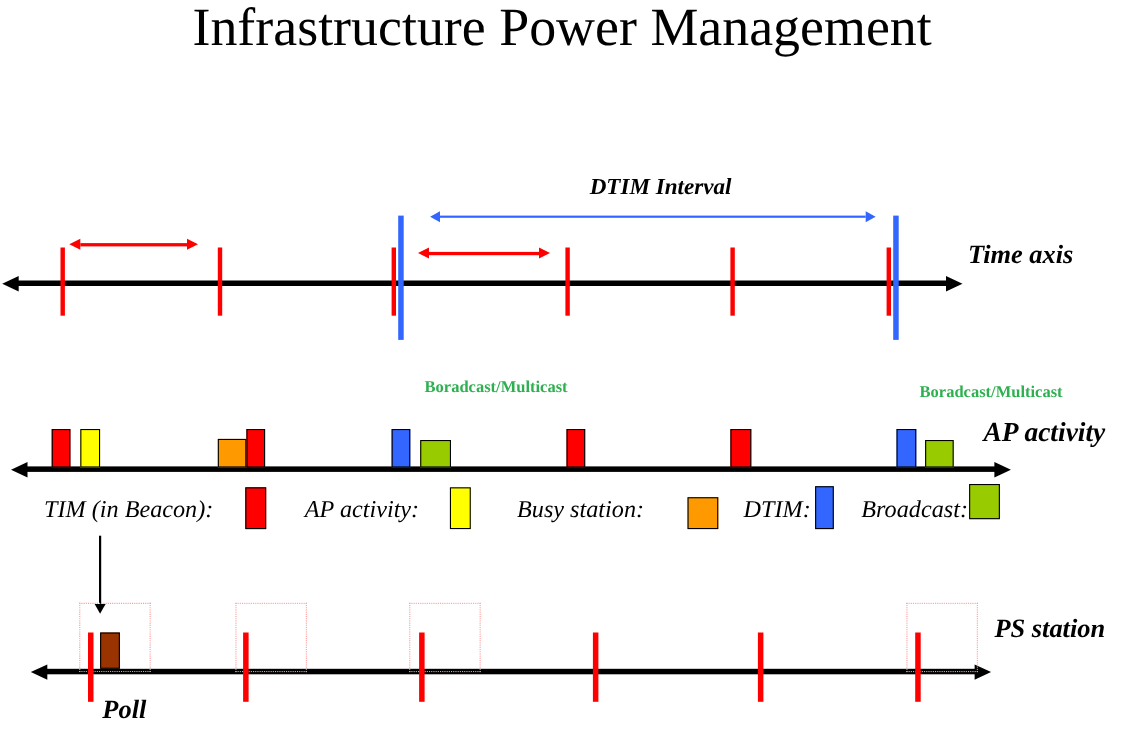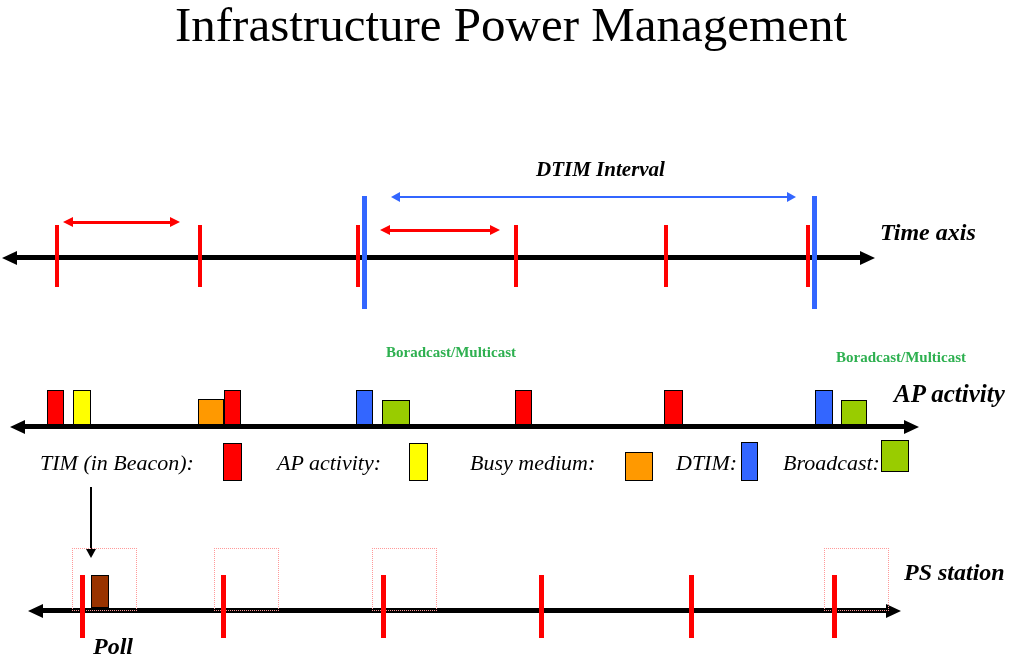--- a/index.html
+++ b/index.html
@@ -132,21 +132,21 @@
     <div class="lbl" id="ap-activity-lbl">AP activity</div>
   </div>
 
   <div class="sec" id="legend">
     <div class="lg" id="lg1-label">TIM (in Beacon):</div>
     <div class="swatch" id="lg1-swatch" style="background: rgb(255, 0, 0);"></div>
 
     <div class="lg" id="lg2-label">AP activity:</div>
     <div class="swatch" id="lg2-swatch" style="background: rgb(255, 255, 0);"></div>
 
-    <div class="lg" id="lg3-label">Busy medium:</div>
+    <div class="lg" id="lg3-label">Busy station:</div>
     <div class="swatch" id="lg3-swatch" style="background: rgb(255, 153, 0);"></div>
 
     <div class="lg" id="lg4-label">DTIM:</div>
     <div class="swatch" id="lg4-swatch" style="background: rgb(51, 102, 255);"></div>
 
     <div class="lg" id="lg5-label">Broadcast:</div>
     <div class="swatch" id="lg5-swatch" style="background: rgb(153, 204, 0);"></div>
 
     <div class="abs" id="tim-arrow-shaft"></div>
     <div class="ah-d" id="tim-arrow-head"></div>

